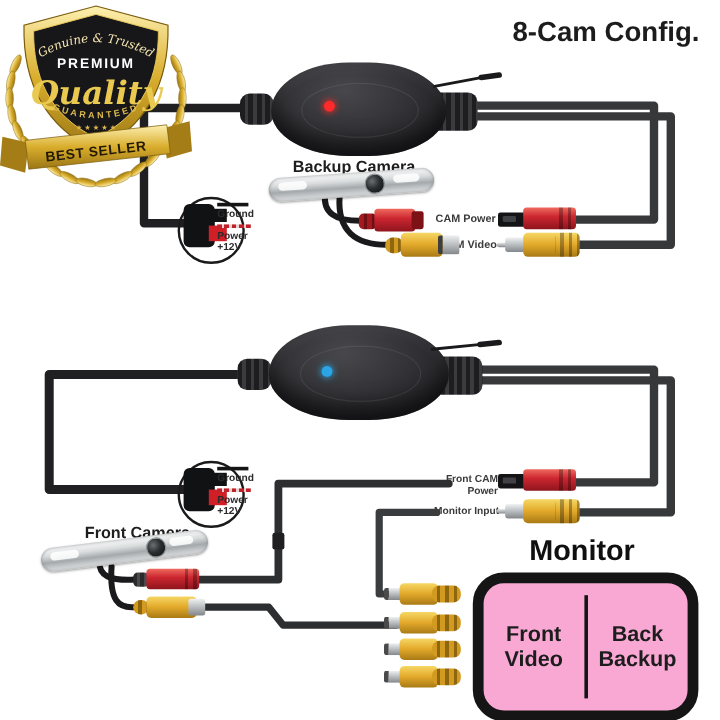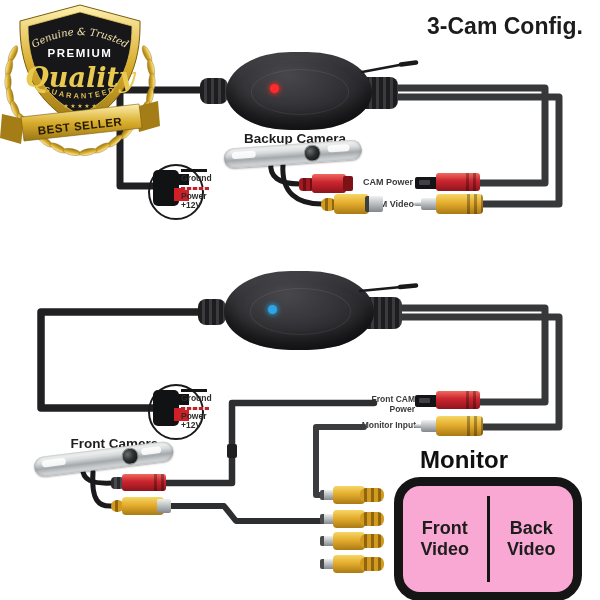--- a/index.html
+++ b/index.html
@@ -56,21 +56,21 @@
     <path d="M271 162 C269 177 279 184 300 184" stroke="#1a1a1c" stroke-width="5"></path>
     <path d="M283 164 C281 193 297 204 322 204" stroke="#1a1a1c" stroke-width="5"></path>
     <path d="M83 468 C82 480 92 484 112 483" stroke="#1a1a1c" stroke-width="5"></path>
     <path d="M93 472 C91 501 99 507 112 506" stroke="#1a1a1c" stroke-width="5"></path>
     <path d="M155 483 L232 483 L232 403 L374 403" stroke="#2c2e30" stroke-width="6.5"></path>
     <rect x="227" y="444" width="10" height="14" rx="2" fill="#1f1f22"></rect>
     <path d="M160 506 L224 506 L236 521 L330 521" stroke="#2c2e30" stroke-width="6"></path>
     <path d="M364 427 L316 427 L316 495 L330 495" stroke="#3a3c3e" stroke-width="6"></path>
   </svg>
 
-  <div class="lbl" style="left:415px;top:13px;width:180px;font-size:23px;font-weight:800;color:#1c1c1c;text-align:center;">3-Cam Config.</div>
+  <div class="lbl" style="left:415px;top:13px;width:180px;font-size:23px;font-weight:800;color:#1c1c1c;text-align:center;">8-Cam Config.</div>
 
   <div class="relief" style="left:200px;top:78px;width:28px;height:26px;"></div>
   <div class="relief" style="left:358px;top:77px;width:40px;height:32px;"></div>
   <div class="device" style="left:226px;top:52px;width:146px;height:78px;">
     <div class="device-ring"></div>
     <div class="led" style="left:44px;top:32px;background:#ff2a2a;box-shadow:0 0 5px 1px rgba(255,40,40,.8);"></div>
   </div>
 
   <div class="lbl" style="left:225px;top:131px;width:140px;text-align:center;font-size:13.5px;font-weight:700;">Backup Camera</div>
   <div class="cam-wrap" style="left:224px;top:144px;width:138px;height:24px;transform:rotate(-4deg);">
@@ -176,25 +176,25 @@
     <div class="abs red-body" style="left:122px;top:474px;width:44px;height:17px;">
       <div class="abs ridges-dark" style="right:0;top:0;width:16px;height:100%;border-radius:3px;"></div>
     </div>
   </div>
   <div class="abs" style="z-index:5;">
     <div class="abs yel-grip" style="left:111px;top:500px;width:13px;height:12px;"></div>
     <div class="abs yel-body" style="left:122px;top:497px;width:42px;height:18px;"></div>
     <div class="abs silver" style="left:157px;top:499px;width:14px;height:14px;"></div>
   </div>
 
-  <div class="lbl" style="left:420px;top:446px;width:130px;font-size:24px;font-weight:800;color:#101010;">Monitor</div>
+  <div class="lbl" style="left:420px;top:446px;width:130px;text-align:center;font-size:24px;font-weight:800;color:#101010;">Monitor</div>
   <div class="monitor-box" style="left:394px;top:477px;width:170px;height:106px;">
     <div class="monitor-cell">Front Video</div>
     <div class="monitor-divider"></div>
-    <div class="monitor-cell">Back Video</div>
+    <div class="monitor-cell">Back Backup</div>
   </div>
 
   <div class="abs" style="z-index:5;">
     <div class="abs silver" style="left:320px;top:490px;width:15px;height:10px;border-left:4px solid #4a4a4a;"></div>
     <div class="abs yel-body" style="left:333px;top:486px;width:32px;height:18px;"></div>
     <div class="abs yel-grip" style="left:360px;top:488px;width:24px;height:14px;"></div>
   </div>
   <div class="abs" style="z-index:5;">
     <div class="abs silver" style="left:320px;top:514px;width:15px;height:10px;border-left:4px solid #4a4a4a;"></div>
     <div class="abs yel-body" style="left:333px;top:510px;width:32px;height:18px;"></div>

